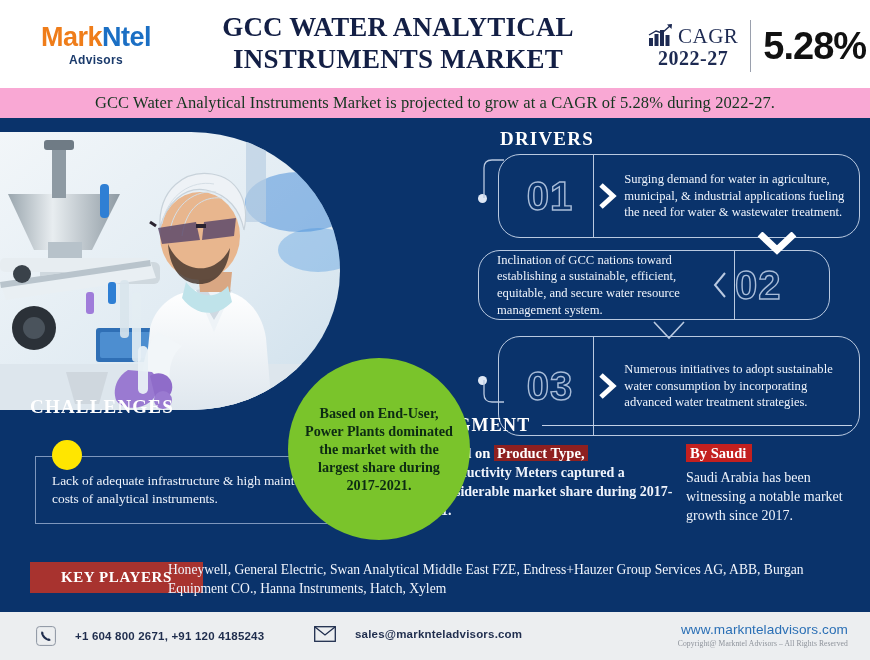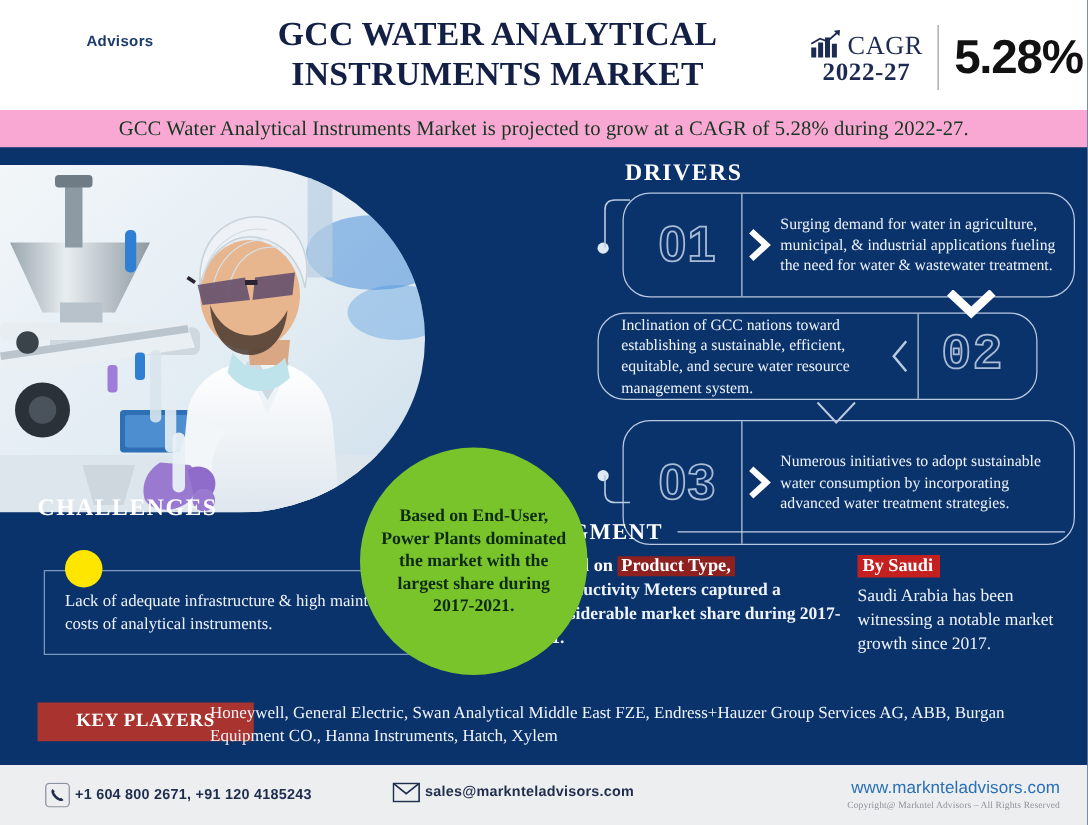--- a/index.html
+++ b/index.html
@@ -89,38 +89,39 @@
 
   
   .kp-badge{position:absolute;left:30px;top:444px;background:#a8332f;color:#ffffff;
     font-family:"Liberation Serif",serif;font-weight:bold;font-size:15px;letter-spacing:0.6px;
     padding:7px 31px;}
   .kp-text{position:absolute;left:168px;top:442px;width:672px;
     font-family:"Liberation Serif",serif;font-size:13.6px;line-height:1.42;color:#f1f5fc;}
 
   
   .footer{position:absolute;left:0;top:612px;width:870px;height:48px;background:#eceef0;}
-  .f-item{position:absolute;display:flex;align-items:center;gap:4px;}
+  .f-item{position:absolute;display:flex;align-items:center;gap:19px;}
   .f-phone{left:36px;top:14px;}
   .f-mail{left:314px;top:14px;}
   .f-icon{width:20px;height:20px;flex:0 0 auto;}
   .f-txt{font-family:"Liberation Sans",sans-serif;font-size:11.5px;color:#1f2d4d;font-weight:bold;letter-spacing:0.2px;}
   .f-web{position:absolute;right:22px;top:10px;text-align:right;}
   .f-url{font-family:"Liberation Sans",sans-serif;font-size:13.6px;color:#2a6fb5;letter-spacing:0.1px;}
   .f-copy{font-family:Liberation Serif, serif;font-size:7.6px;color:#8d929a;margin-top:2px;letter-spacing:0.1px;}
   .f-topline{position:absolute;left:0;top:610px;width:870px;height:3px;background:#0a336b;}
 </style>
 </head>
 <body>
 
 <div class="page">
 
   <div class="header">
 
     <div class="logo">
+      <div class="logo-main"><span class="logo-mark">Mark</span><span class="logo-ntel">Ntel</span></div>
       <div class="logo-sub">Advisors</div>
     </div>
 
     <div class="title">GCC WATER ANALYTICAL INSTRUMENTS MARKET</div>
 
     <div class="cagr-wrap">
       <div class="cagr-left">
         <div class="cagr-top">
           <svg class="cagr-icon" viewBox="0 0 26 24">
             <rect x="1" y="15" width="4" height="8" fill="#1d2a52"></rect>
@@ -251,21 +252,21 @@
         </svg>
         <div class="drv-txt" style="flex:1;padding-right:14px;">Surging demand for water in agriculture, municipal, &amp; industrial applications fueling the need for water &amp; wastewater treatment.</div>
       </div>
 
       <div class="drv drv2">
         <div class="drv-txt" style="flex:1;padding:0 10px 0 18px;">Inclination of GCC nations toward establishing a sustainable, efficient, equitable, and secure water resource management system.</div>
         <svg class="chev" viewBox="0 0 20 30" style="margin:0 4px 0 2px;transform:scaleX(-1);">
           <path d="M5 3 L15 15 L5 27" stroke="#b9c9e0" stroke-width="2" fill="none"></path>
         </svg>
         <div class="sep"></div>
-        <div class="drv-num" style="width:86px;text-align:center;font-family:Liberation Mono, monospace;">02</div>
+        <div class="drv-num" style="width:86px;text-align:left;">02</div>
       </div>
 
       <div class="drv drv3">
         <div class="drv-num" style="width:86px;text-align:center;">03</div>
         <div class="sep"></div>
         <svg class="chev" viewBox="0 0 20 30" style="margin:0 6px 0 4px;">
           <path d="M3 4 L15 15 L3 26" stroke="#ffffff" stroke-width="5" fill="none" stroke-linejoin="miter"></path>
         </svg>
         <div class="drv-txt" style="flex:1;padding-right:14px;">Numerous initiatives to adopt sustainable water consumption by incorporating advanced water treatment strategies.</div>
       </div>

